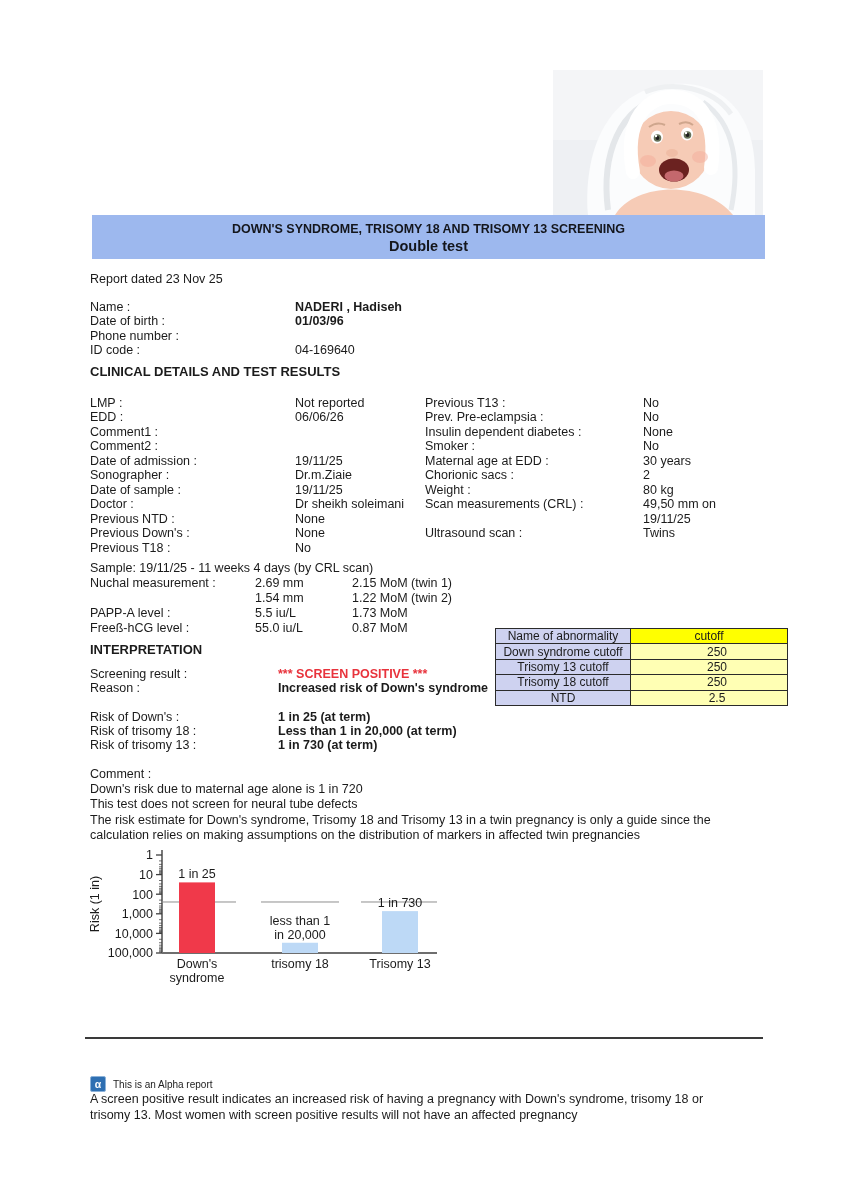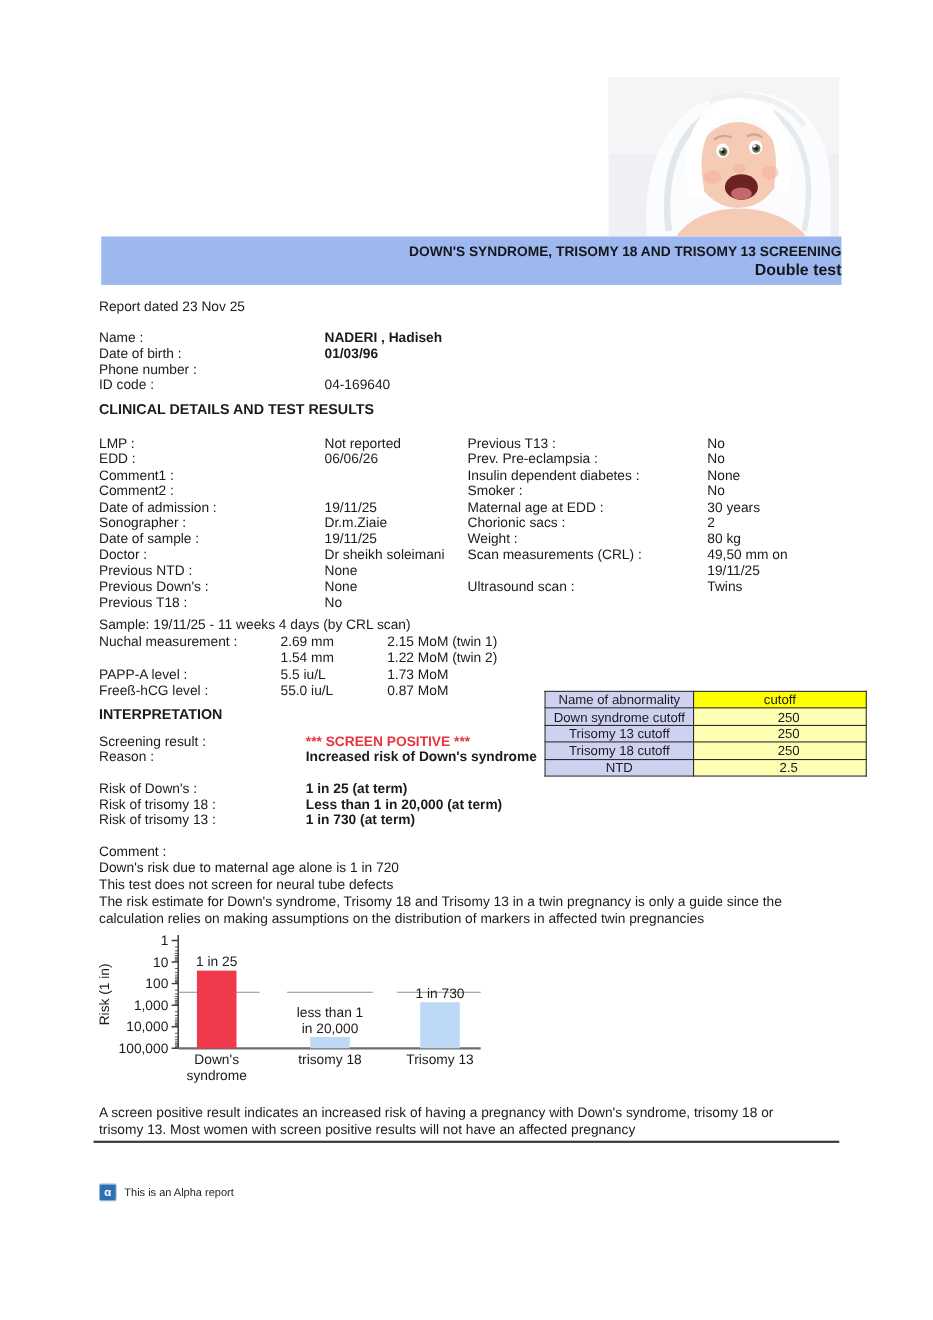--- a/index.html
+++ b/index.html
@@ -6,21 +6,21 @@
   .page{
     position:relative;width:848px;height:1200px;background:#ffffff;overflow:hidden;
     font-family:"Liberation Sans", sans-serif;font-size:12.5px;color:#1b1b1b;
   }
   .abs{position:absolute;}
   
   .baby-photo{left:553px;top:70px;width:210px;height:145px;}
   
   .title-band{
     left:92px;top:215px;width:673px;height:44px;background:#9db8ee;
-    text-align:right;color:#14161c;
+    text-align:center;color:#14161c;
   }
   .title-band .t1{font-weight:bold;font-size:12.5px;padding-top:7px;}
   .title-band .t2{font-weight:bold;font-size:14.5px;padding-top:2px;}
   .report-dated{left:90px;top:272px;text-align:center;}
   
   .patient{left:90px;top:300px;display:grid;grid-template-columns:205px 1fr;line-height:14.4px;}
   .bold{font-weight:bold;}
   .sec-heading{font-weight:bold;font-size:13px;}
   .clin-head{left:90px;top:364px;}
   .clinical{left:90px;top:396px;width:676px;display:grid;grid-template-columns:205px 130px 218px 1fr;line-height:14.45px;}
@@ -39,21 +39,21 @@
   .interp{left:90px;top:667px;display:grid;grid-template-columns:188px 1fr;line-height:14.3px;}
   .interp .spacer{grid-column:1 / span 2;height:14px;}
   .screen-positive{font-weight:bold;}
   
   .comment{left:90px;top:767px;line-height:15.2px;}
   
   .chart{left:85px;top:843px;}
   .chart svg text{font-family:"Liberation Sans", sans-serif;}
   
   .sep{left:85px;top:1037px;width:678px;height:2px;background:#3a3a3a;}
-  .footer-text{left:90px;top:1004px;width:680px;line-height:15.5px;}
+  .footer-text{left:90px;top:1092px;width:680px;line-height:15.5px;}
   .alpha-row{left:90px;top:1076px;display:flex;align-items:center;gap:7px;}
   .alpha-badge{
     width:14px;height:14px;background:#2e6fb2;border:1px solid #8cb2d9;border-radius:2px;
     color:#ffffff;font-size:10.5px;display:flex;align-items:center;justify-content:center;font-weight:bold;
   }
   .alpha-label{font-size:10px;color:#222222;}
 </style>
 </head>
 <body>
 

